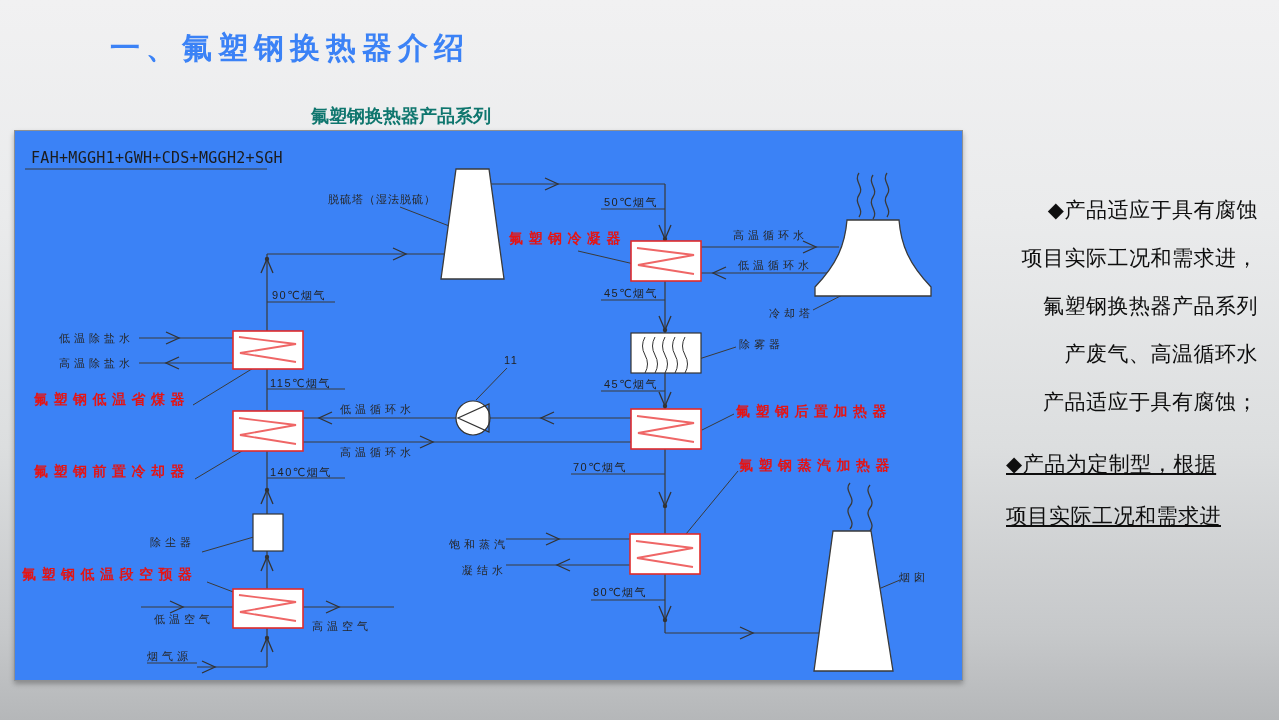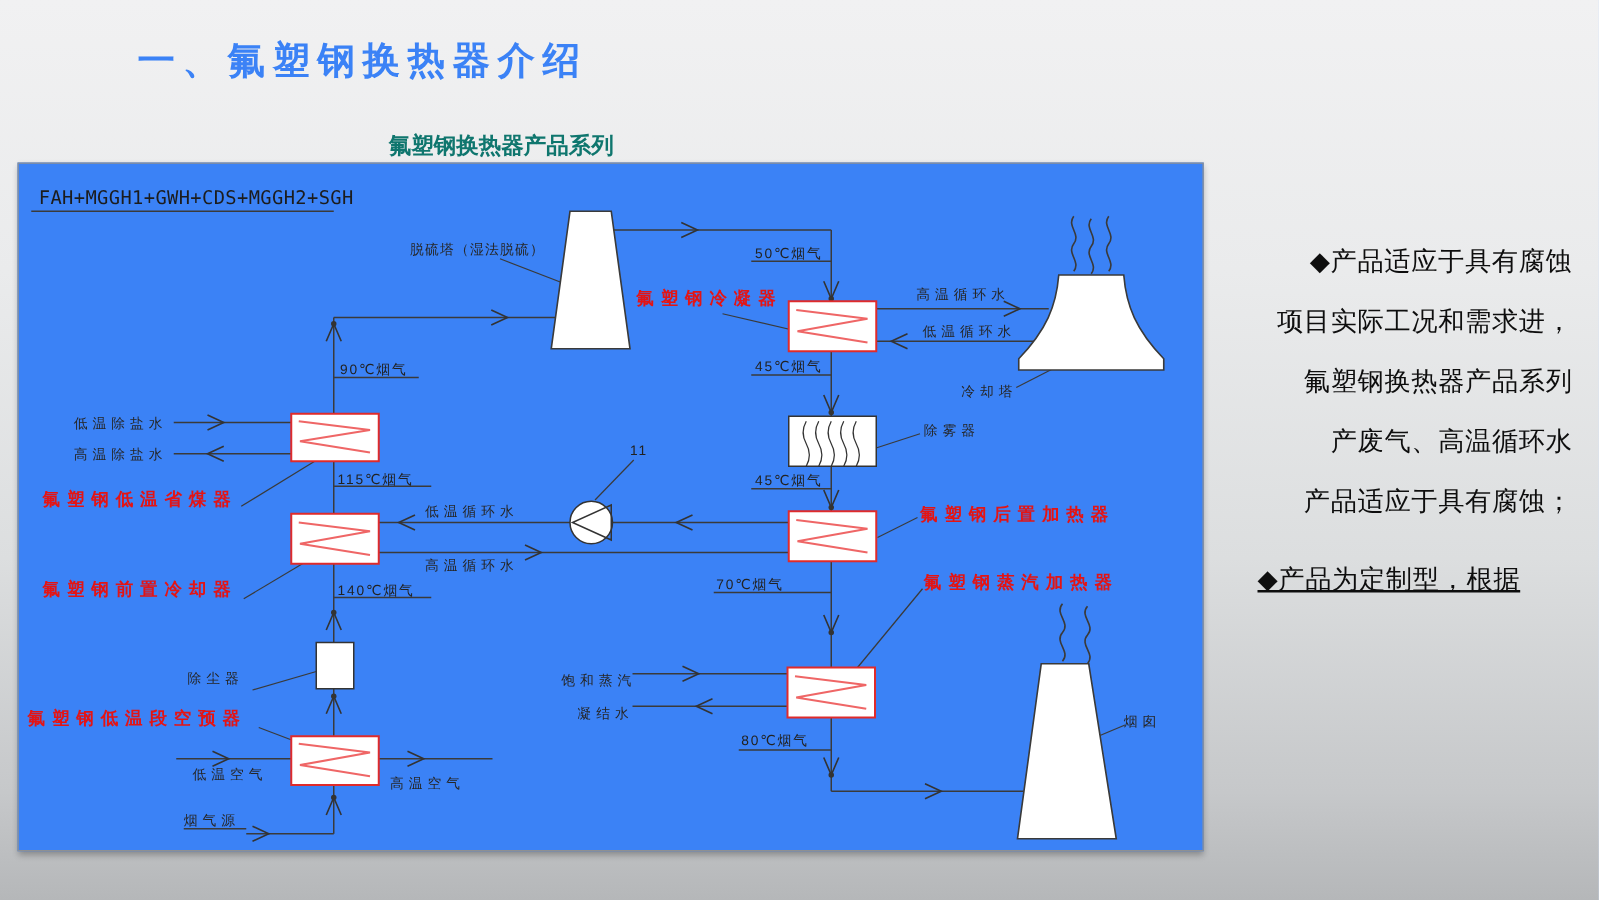--- a/index.html
+++ b/index.html
@@ -212,14 +212,15 @@
 <div class="desc">
   <div class="p1">
     <div class="line">◆产品适应于具有腐蚀</div>
     <div class="line">项目实际工况和需求进，</div>
     <div class="line">氟塑钢换热器产品系列</div>
     <div class="line">产废气、高温循环水</div>
     <div class="line">产品适应于具有腐蚀；</div>
   </div>
   <div class="p2">
     <div class="line">◆产品为定制型，根据</div>
+    <div class="line">项目实际工况和需求进</div>
   </div>
 </div>
 
 </body></html>

